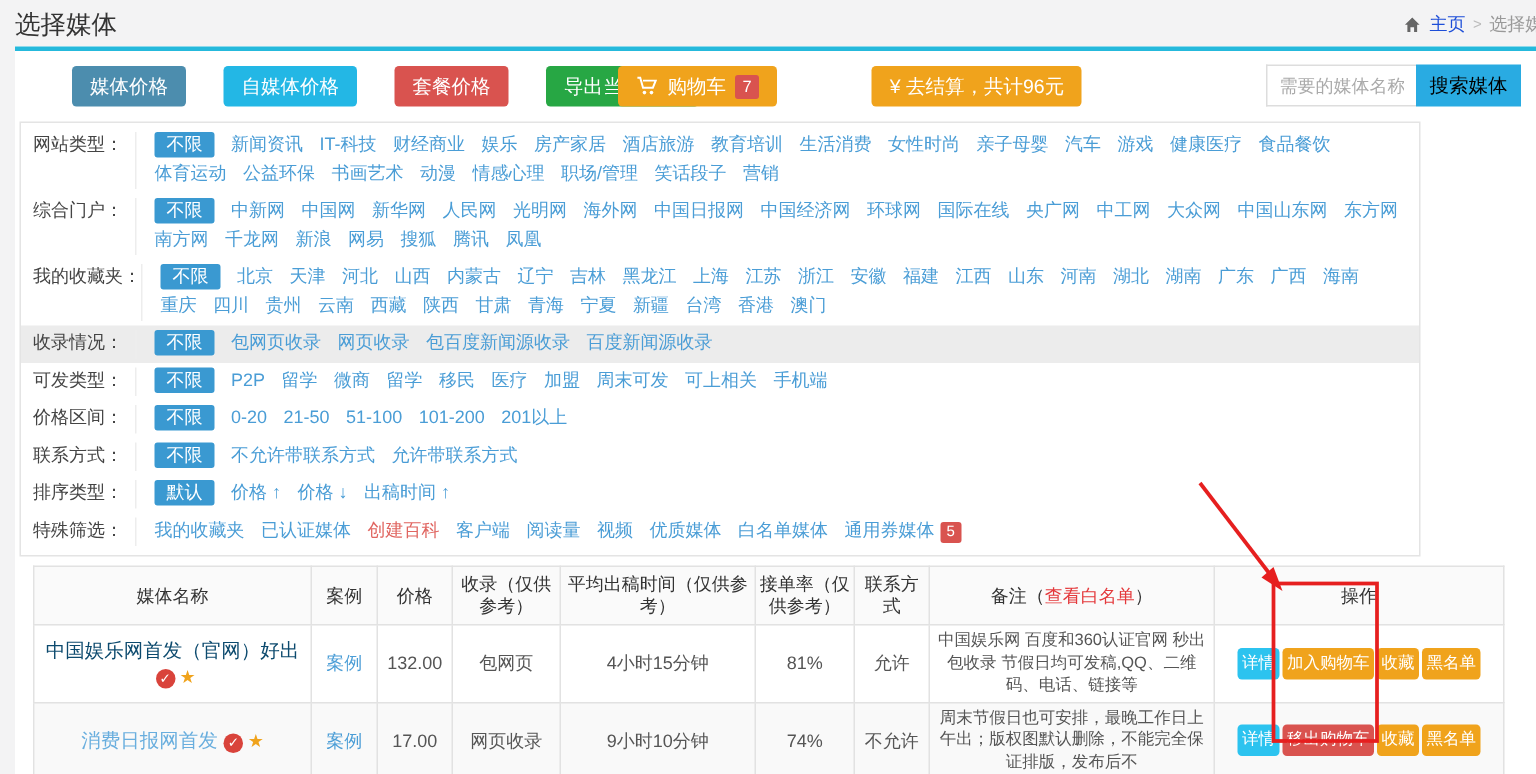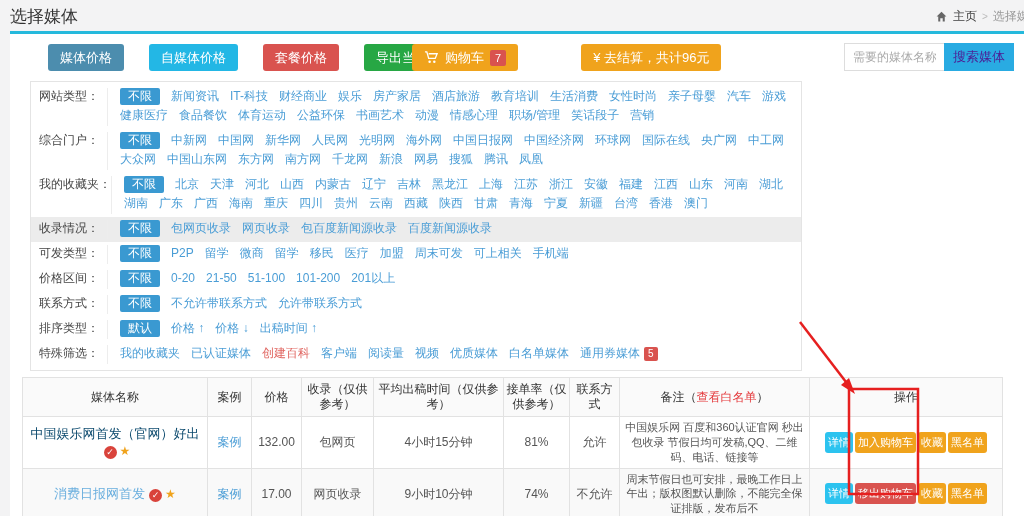--- a/index.html
+++ b/index.html
@@ -3,40 +3,40 @@
 <meta charset="utf-8">
 <style>
   html,body{margin:0;padding:0;}
   .page{width:1024px;height:516px;overflow:hidden;position:relative;background:#f3f3f4;
         font-family:"Liberation Sans","DejaVu Sans",sans-serif;}
   
   .topbar{height:31px;position:relative;}
   .page-title{position:absolute;left:10px;top:5px;font-size:17px;color:#333;}
   .breadcrumb{position:absolute;left:935px;top:8px;font-size:12px;color:#888;white-space:nowrap;
               display:flex;align-items:center;gap:5px;}
-  .bc-link{color:#404040;cursor:pointer;}
+  .bc-link{color:#1d4ed8;cursor:pointer;}
   .bc-sep{color:#bbb;font-size:10px;}
   .bc-cur{color:#999;}
   
   .panel{position:absolute;left:10px;top:31px;width:1014px;height:482px;background:#fff;
          border-top:3px solid #25b9dc;}
   .toolbar{position:relative;height:47px;}
   .tbtns{position:absolute;left:38px;top:10px;display:flex;gap:25px;}
   .btn{display:inline-flex;align-items:center;height:27px;padding:0 12px;border-radius:3px;
        color:#fff;font-size:13px;cursor:pointer;white-space:nowrap;box-sizing:border-box;}
   .cart-btn{gap:6px;}
   .cart-badge{background:#d9534f;border-radius:2px;font-size:11px;padding:0 5px;line-height:16px;}
   .search{position:absolute;left:834px;top:9px;display:flex;border-radius:13px;}
   .search input{width:100px;height:28px;border:1px solid #ddd;border-right:none;padding:0 8px;
                 font-size:12px;color:#555;outline:none;box-sizing:border-box;}
   .search input::placeholder{color:#aaa;}
-  .search-btn{width:70px;height:28px;background:#29abe2;color:#4c1d95;font-size:13px;display:flex;
+  .search-btn{width:70px;height:28px;background:#29abe2;color:#000000;font-size:13px;display:flex;
               align-items:center;justify-content:center;cursor:pointer;}
   
-  .filterbox{margin-left:20px;width:772px;border:1px solid #e4e4e4;padding:3px 0;
+  .filterbox{margin-left:3px;width:934px;border:1px solid #e4e4e4;padding:3px 0;
              box-sizing:border-box;background:#fff;}
   .filter-row{display:flex;align-items:flex-start;padding:3px 0;font-size:12px;}
   .filter-row.shaded{background:#ececec;}
   .filter-label{flex:0 0 68px;padding-left:8px;color:#444;line-height:17px;white-space:nowrap;}
   .filter-options{flex:1;border-left:1px solid #ededed;padding-left:12px;line-height:17px;}
   .chip{display:inline-block;background:#3a99d1;color:#fff;padding:0 8px;border-radius:2px;
         margin:0 11px 2px 0;cursor:pointer;}
   .opt{display:inline-block;color:#4a9dd6;margin:0 11px 2px 0;cursor:pointer;}
   .opt-badge{display:inline-block;background:#d9534f;color:#fff;font-size:10px;padding:0 4px;
              border-radius:2px;margin-left:4px;line-height:14px;}

